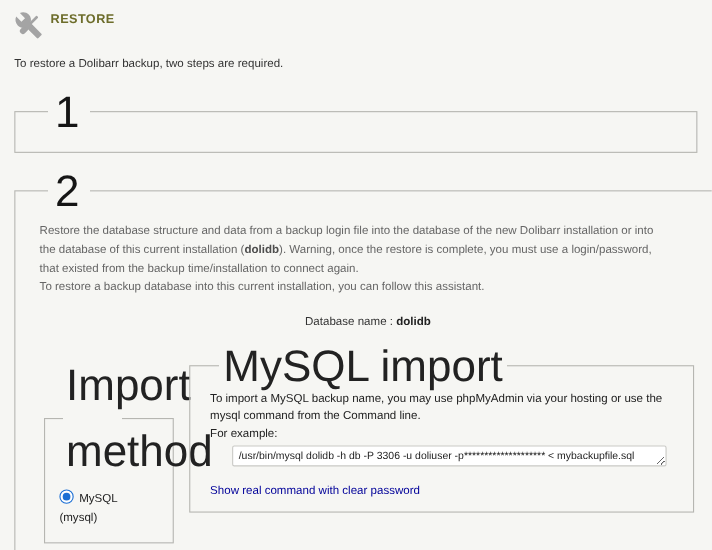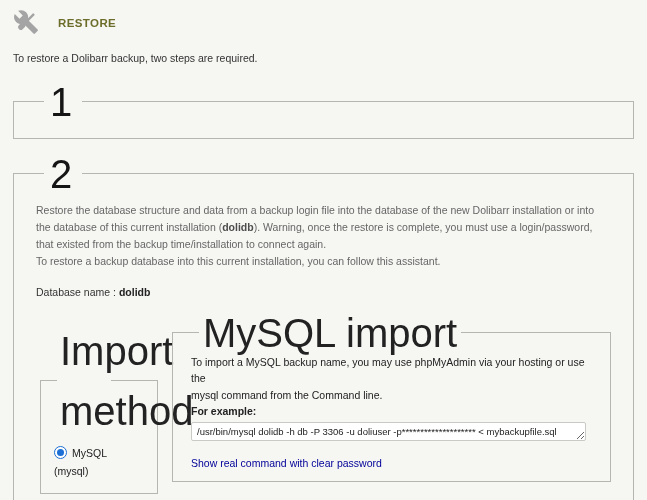--- a/index.html
+++ b/index.html
@@ -3,35 +3,35 @@
 <meta charset="utf-8">
 <style>
   html, body { margin:0; padding:0; }
   body {
     width:647px; height:500px; overflow:hidden;
     background:#f6f6f3;
     font-family:"Liberation Sans", sans-serif;
     font-size:10.5px; line-height:1.5; color:#333;
     box-sizing:border-box; padding:10px 13px 0 13px;
   }
-  .header { display:flex; align-items:center; gap:19px; height:28px; }
+  .header { display:flex; gap:7px; height:28px; }
   .app-title { font-size:11.5px; font-weight:700; color:#6d6d2b; letter-spacing:.4px; }
   .intro { text-align:left; margin:13px 0 0 0; color:#333; }
 
   fieldset.step {
     border:1px solid #b6b6b1; margin:15px 0 0 0;
     padding:2px 20px 14px 22px;
   }
   fieldset.step legend {
     font-size:40px; line-height:1; font-weight:400; color:#151515;
     padding:0 10px 0 6px; margin-left:8px;
   }
   .step-text { color:#666; white-space:pre-line; line-height:1.62; margin:6px 0 0 0; }
   .step-text b, .db-line b { color:#4d4d4d; }
-  .db-line { margin:15px 0 12px 0; color:#333; }
+  .db-line { margin:15px 0 12px 0; color:#333;text-align:center; }
   .db-line b { color:#222; }
 
   .import-row { display:flex; align-items:flex-start; gap:10px; margin-left:2px; }
   fieldset.method {
     width:118px; box-sizing:border-box; flex:0 0 auto;
     border:1px solid #b6b6b1; margin-top:8px; padding:0 8px 12px 8px;
   }
   fieldset.method legend { max-width:48px; padding:0 3px; line-height:1.5; color:#222; }
   .radio-option { width:74px; padding-left:5px; margin-top:3px; line-height:1.8; color:#222; }
   .radio {
@@ -40,27 +40,27 @@
     position:relative; vertical-align:-2px; margin-right:5px;
   }
   .radio::after { content:""; position:absolute; inset:2px; border-radius:50%; background:#1c6fd4; }
 
   fieldset.mysql {
     flex:1 1 auto; box-sizing:border-box;
     border:1px solid #b6b6b1; padding:0 24px 10px 18px;
   }
   fieldset.mysql legend { padding:0 4px; color:#222; }
   .mysql-desc { white-space:pre-line; color:#222; line-height:1.6; margin:1px 0 0 0; }
-  .example-label { color:#222;font-weight:bold; }
+  .example-label { color:#222; }
   textarea.command {
     display:block; box-sizing:border-box; width:395px; height:19px;
     margin-top:2px; resize:both; overflow:hidden;
     border:1px solid #c9c9c5; border-radius:2px; background:#fff;
     font-family:"Liberation Sans", sans-serif; font-size:9.5px;
-    padding:3px 5px; color:#222; white-space:pre;
+    padding:3px 5px; color:#222; white-space:pre;margin-left:20px;
   }
   a.clear-link { display:inline-block; margin-top:15px; color:#000099; text-decoration:none; }
   .icon-tools { flex:0 0 auto; }
 </style>
 </head>
 <body>
 
 <div class="header">
   <span class="icon-tools">
     <svg width="26" height="26" viewBox="0 0 24 24" aria-hidden="true">

